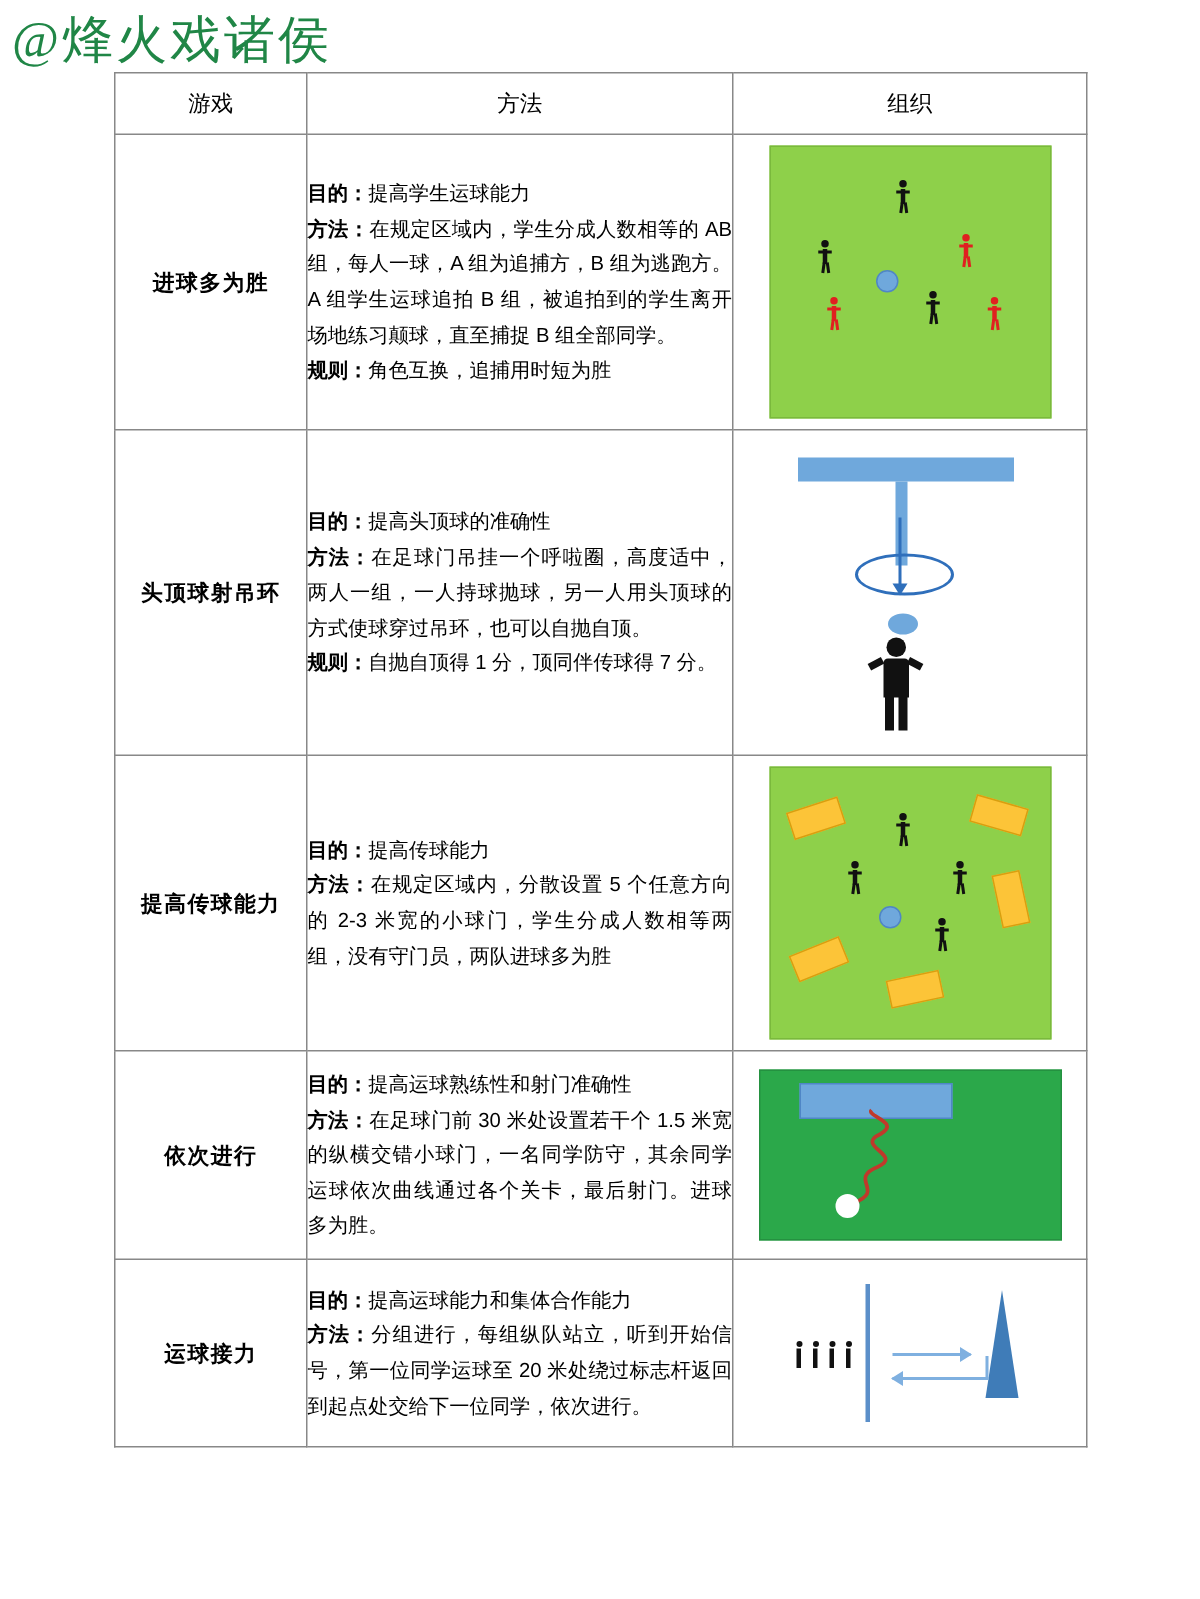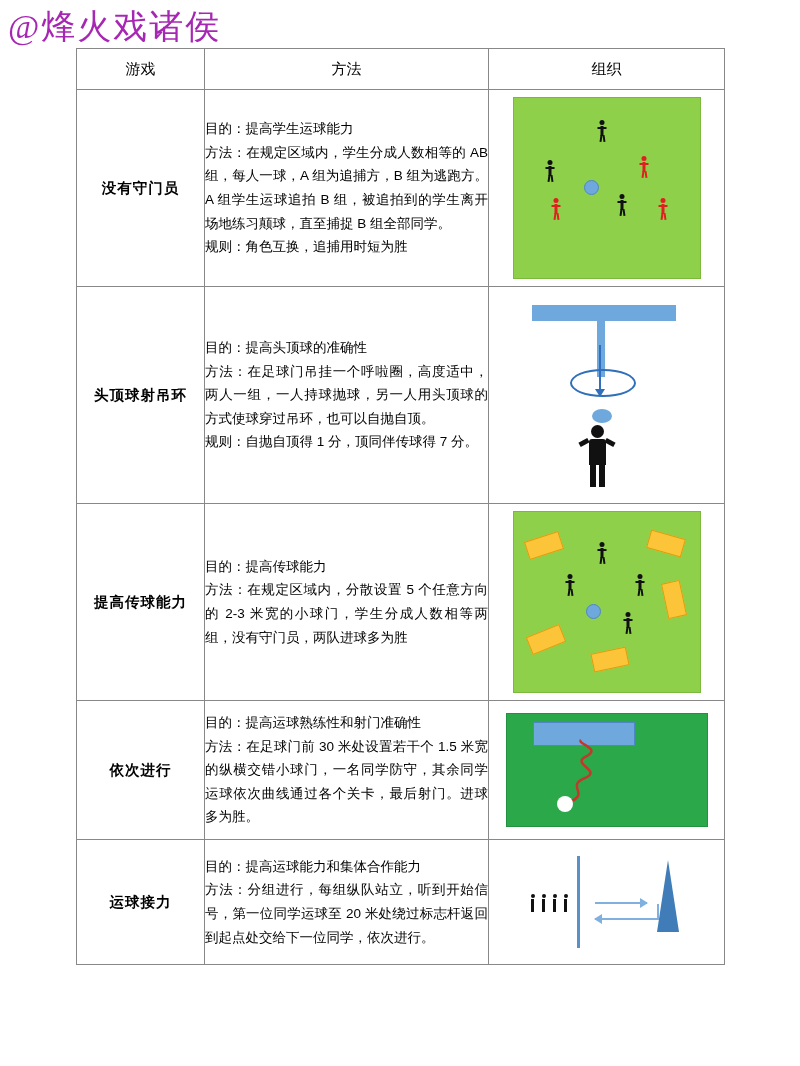--- a/index.html
+++ b/index.html
@@ -14,21 +14,21 @@
     font-family: "Liberation Sans", sans-serif;
     color: #000;
     overflow: hidden;
   }
   .watermark {
     position: absolute;
     top: 4px;
     left: 8px;
     font-family: "Liberation Serif", serif;
     font-size: 34px;
-    color: #a21caf;
+    color: #15803d;
     letter-spacing: 2px;
     opacity: 0.95;
     white-space: nowrap;
   }
   .sheet {
     position: absolute;
     left: 76px;
     top: 48px;
     width: 648px;
   }
@@ -59,21 +59,21 @@
     font-weight: bold;
     letter-spacing: 1px;
   }
   td.method {
     padding: 8px 10px 8px 12px;
     font-size: 13.5px;
     line-height: 1.75;
     text-align: justify;
   }
   .mline { display: block; }
-  .lbl { font-weight: normal; }
+  .lbl { font-weight: bold; }
   td.org {
     text-align: center;
   }
   .orgbox {
     margin: 0 auto;
     position: relative;
   }
 
   
   .field-green {
@@ -372,21 +372,21 @@
     <thead>
       <tr>
         <th class="hd">游戏</th>
         <th class="hd">方法</th>
         <th class="hd">组织</th>
       </tr>
     </thead>
     <tbody>
 
       <tr>
-        <td class="name">没有守门员</td>
+        <td class="name">进球多为胜</td>
         <td class="method">
           <span class="mline"><span class="lbl">目的：</span><span>提高学生运球能力</span></span>
           <span class="mline"><span class="lbl">方法：</span><span>在规定区域内，学生分成人数相等的 AB 组，每人一球，A 组为追捕方，B 组为逃跑方。A 组学生运球追拍 B 组，被追拍到的学生离开场地练习颠球，直至捕捉 B 组全部同学。</span></span>
           <span class="mline"><span class="lbl">规则：</span><span>角色互换，追捕用时短为胜</span></span>
         </td>
         <td class="org" style="height:196px">
           <div class="orgbox r1 field-green">
             <div class="person p-black" style="left:84px; top:22px;">
                 <i class="head"></i>
                 <i class="arms"></i>

